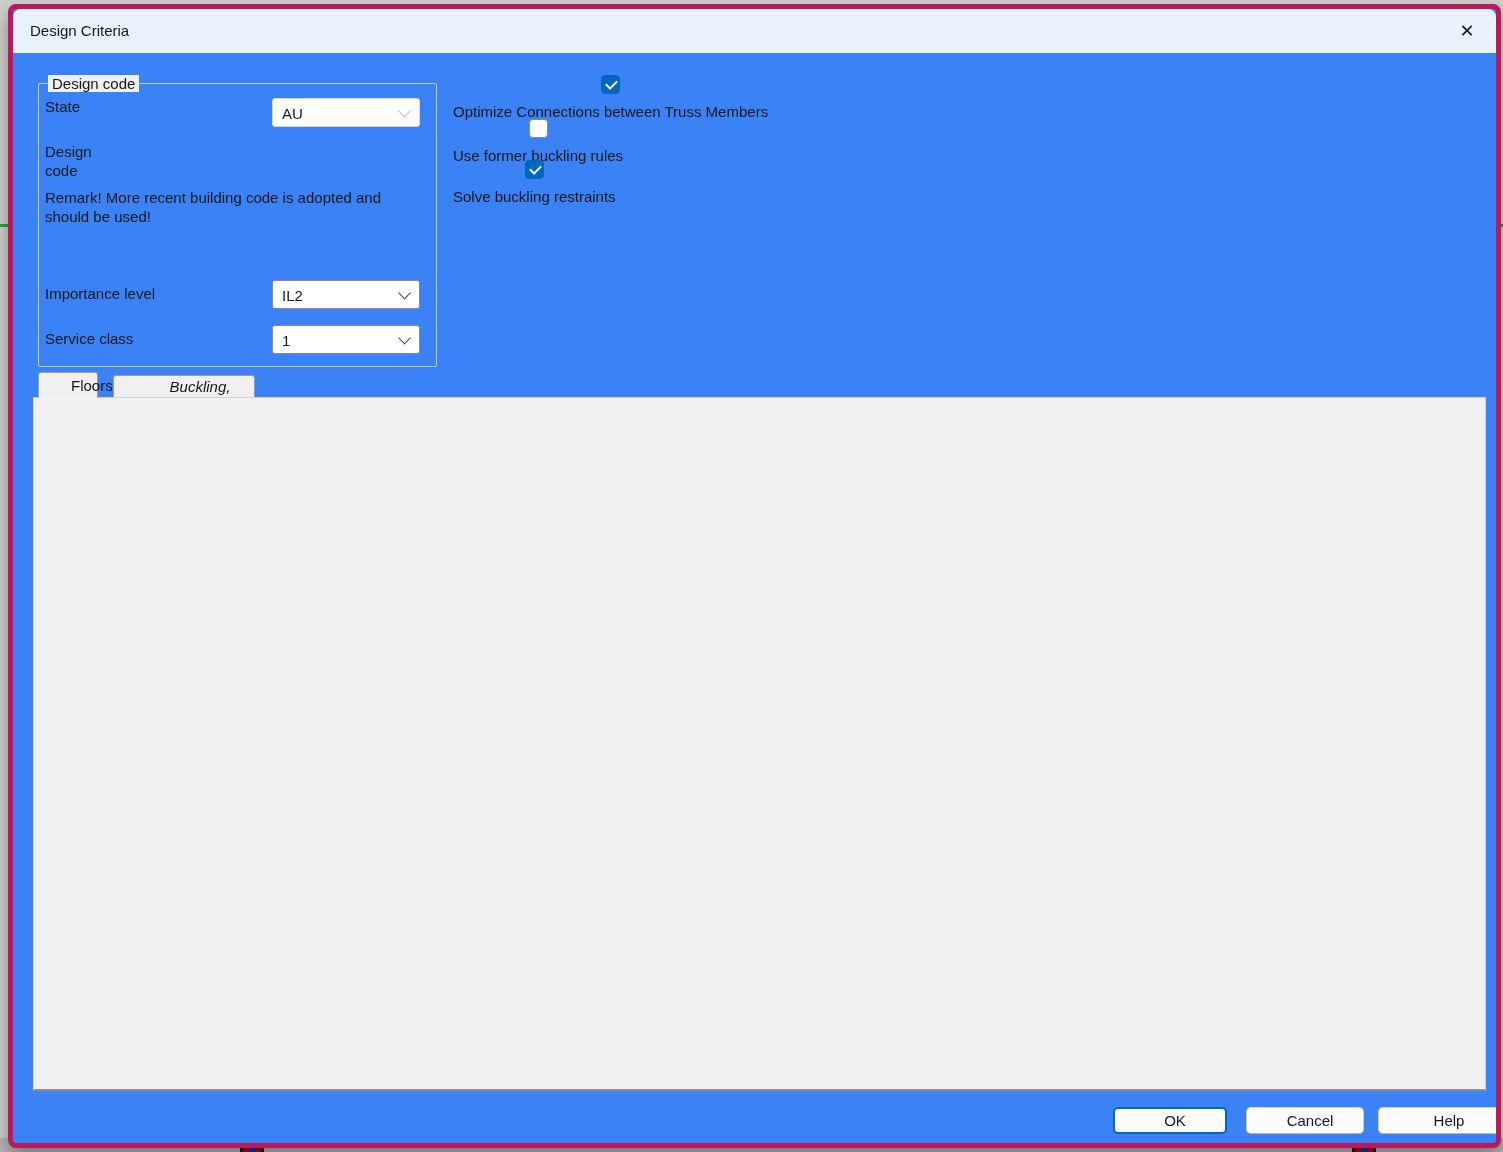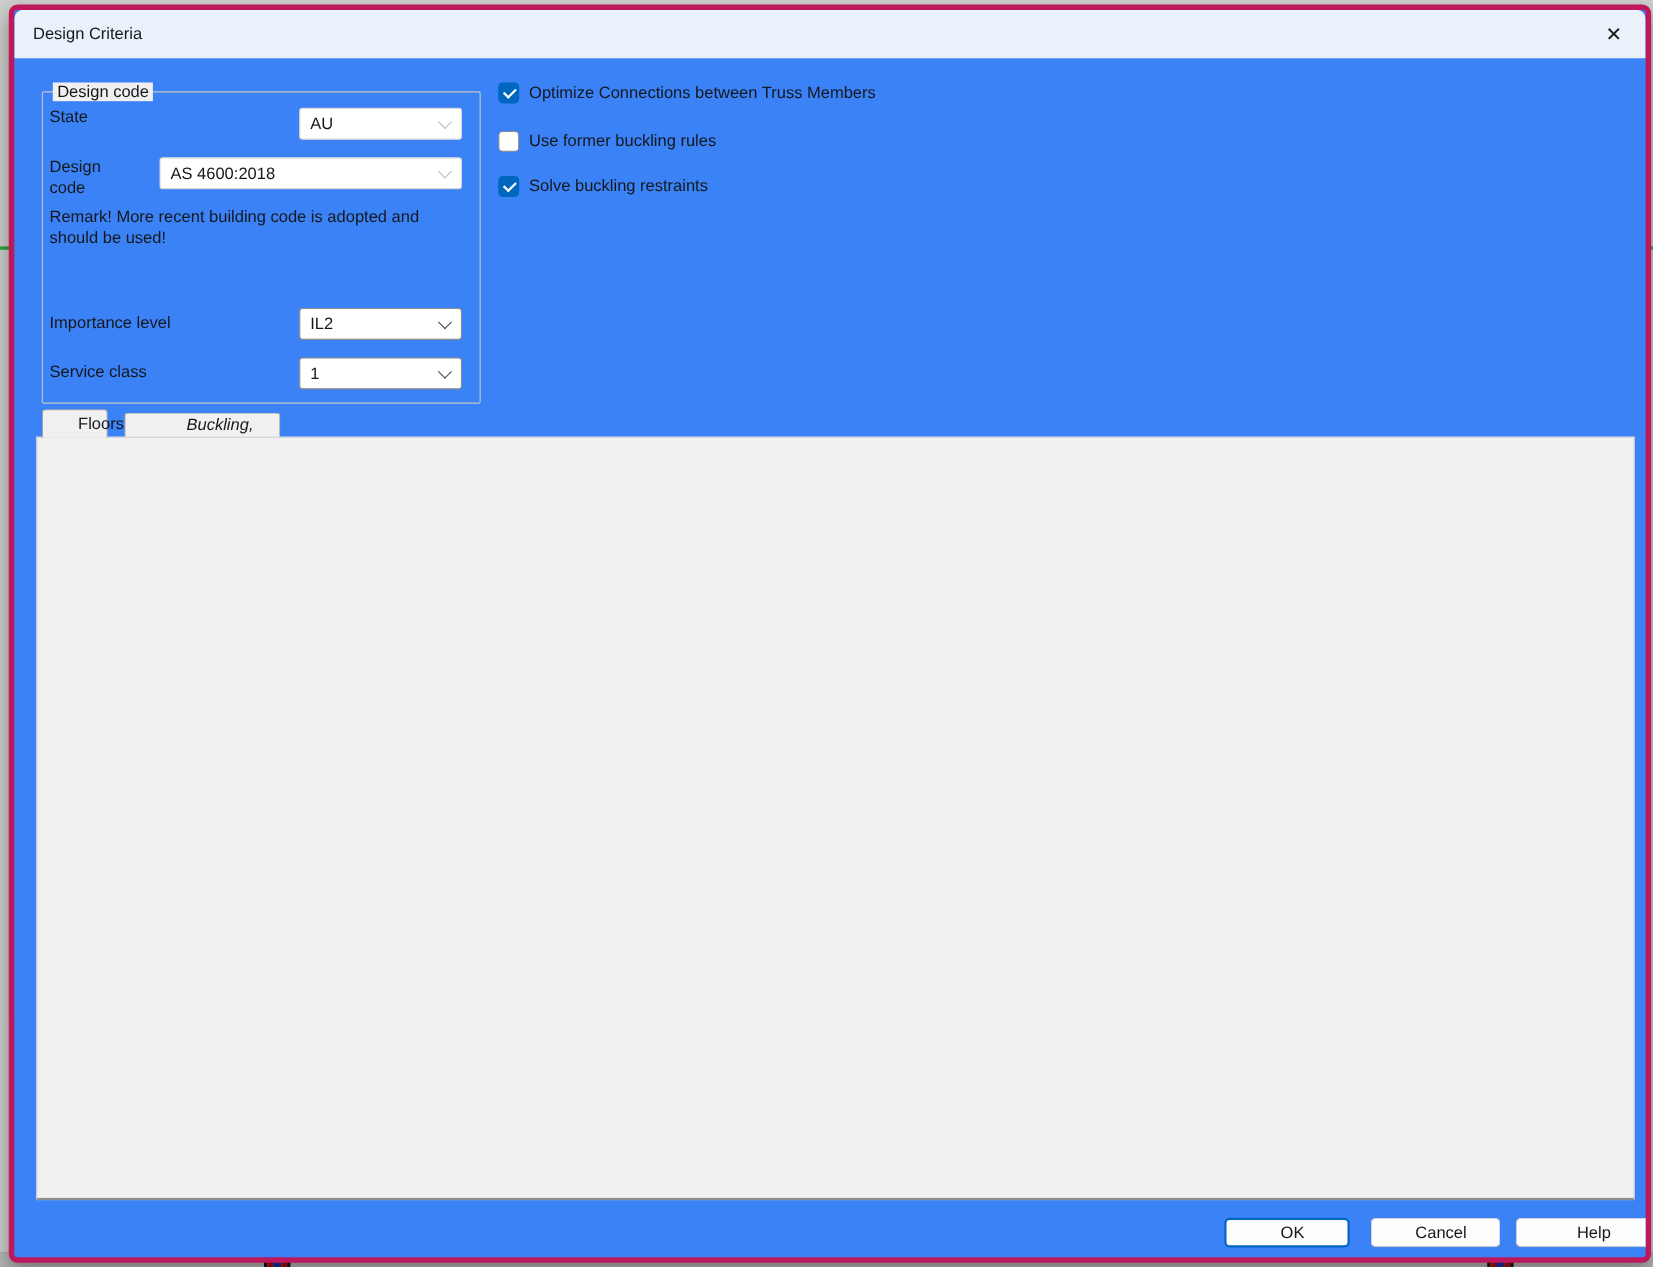--- a/index.html
+++ b/index.html
@@ -63,21 +63,21 @@
   .combo.disabled .chev{border-color:#c3c3c3;}
 
   
   .tinput{
     position:absolute;box-sizing:border-box;background:#fff;
     border:1px solid #b2b2b2;border-bottom:2px solid #767676;border-radius:3px 3px 2px 2px;
     font-size:15px;font-family:inherit;color:#14181c;padding:0 0 0 9px;outline:none;
   }
 
   
-  .cbrow{position:absolute;display:flex;align-items:center;gap:9px;}
+  .cbrow{position:absolute;display:flex;align-items:center;gap:9px;flex-direction:column;}
   .cbox{width:19px;height:19px;box-sizing:border-box;border:1px solid #8a8a8a;border-radius:4px;background:#fff;position:relative;flex:0 0 auto;}
   .cbox.checked{background:#0067c0;border-color:#0067c0;}
   .cbox.checked::after{
     content:"";position:absolute;left:4px;top:4px;width:9px;height:5px;
     border-left:2px solid #fff;border-bottom:2px solid #fff;transform:rotate(-45deg);
   }
   .cblabel{font-size:15px;white-space:nowrap;}
 
   
   .tab{position:absolute;box-sizing:border-box;font-size:15px;text-align:center;
@@ -129,24 +129,20 @@
 
   <div class="group" style="left:25px;top:74px;width:397px;height:282px;">
     <span class="glabel">Design code</span>
   </div>
   <div class="lbl" style="left:32px;top:89px;">State</div>
   <div class="combo lightarrow" style="left:259px;top:89px;width:148px;height:29px;">
     <span class="cval">AU</span>
     <span class="chev"></span>
   </div>
   <div class="lbl wrap" style="left:32px;top:133px;width:70px;line-height:19px;">Design code</div>
-  <div class="combo lightarrow" style="left:132px;top:134px;width:275px;height:29px;">
-    <span class="cval">AS 4600:2018</span>
-    <span class="chev"></span>
-  </div>
   <div class="lbl wrap" style="left:32px;top:179px;width:372px;line-height:19px;">Remark! More recent building code is adopted and should be used!</div>
   <div class="lbl" style="left:32px;top:276px;">Importance level</div>
   <div class="combo" style="left:259px;top:271px;width:148px;height:29px;">
     <span class="cval">IL2</span>
     <span class="chev"></span>
   </div>
   <div class="lbl" style="left:32px;top:321px;">Service class</div>
   <div class="combo" style="left:259px;top:316px;width:148px;height:29px;">
     <span class="cval">1</span>
     <span class="chev"></span>

